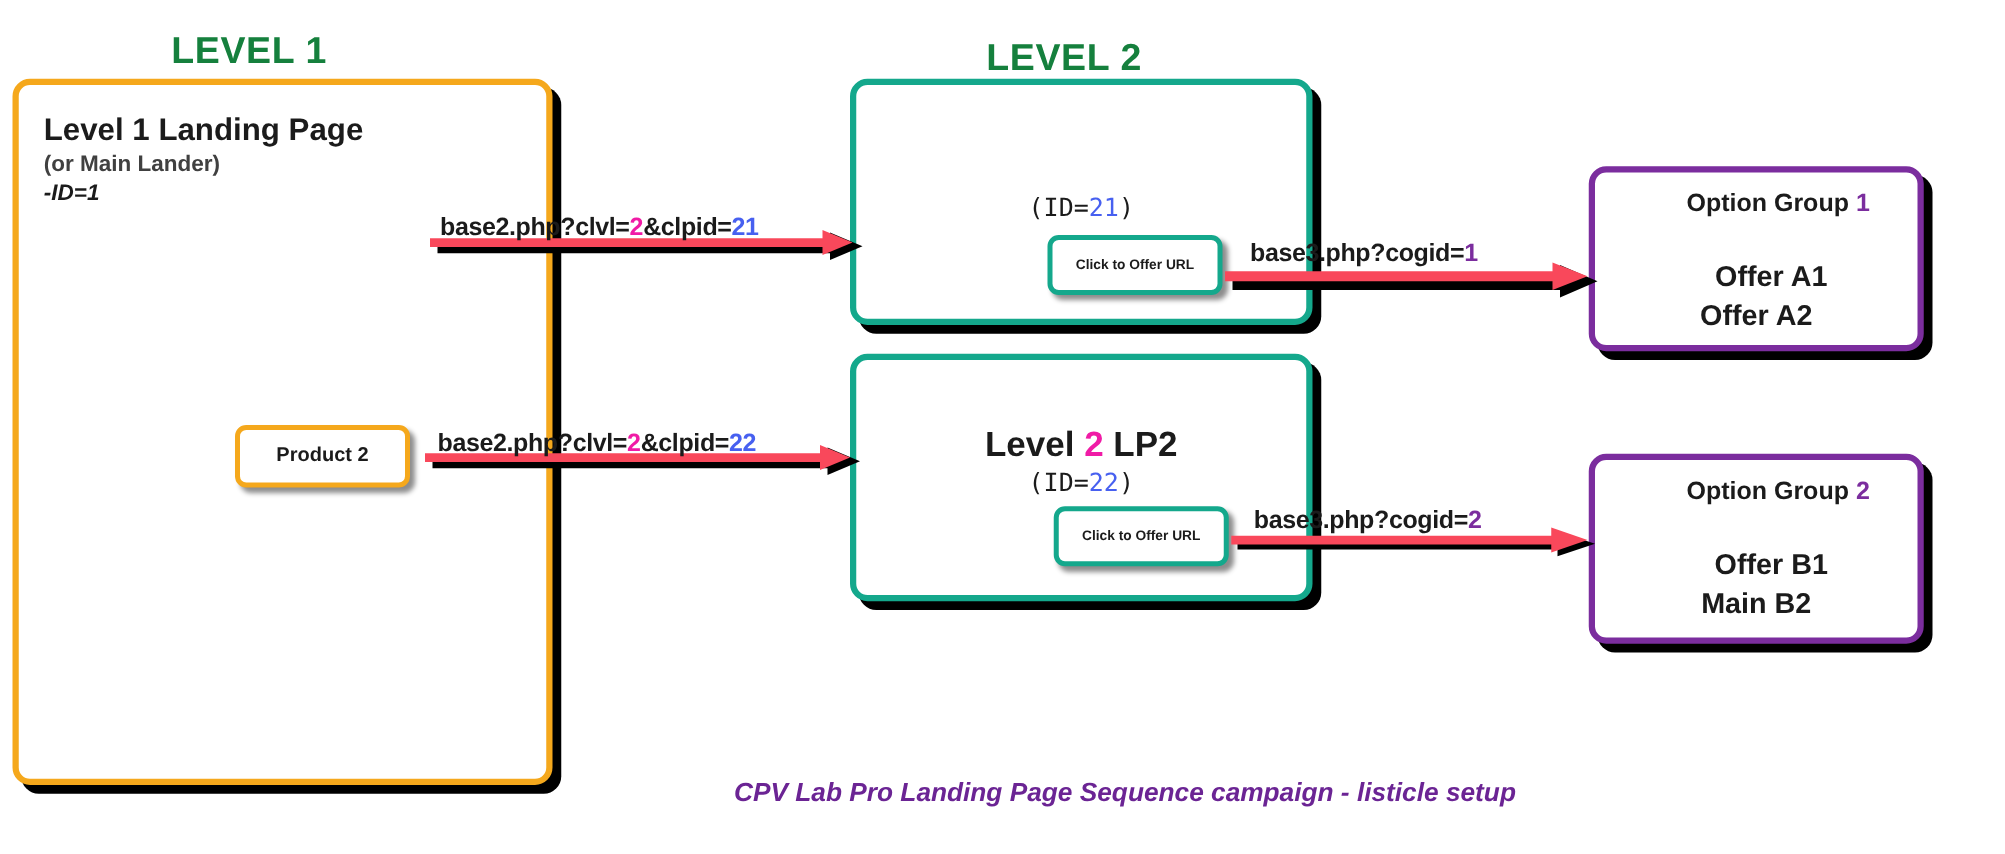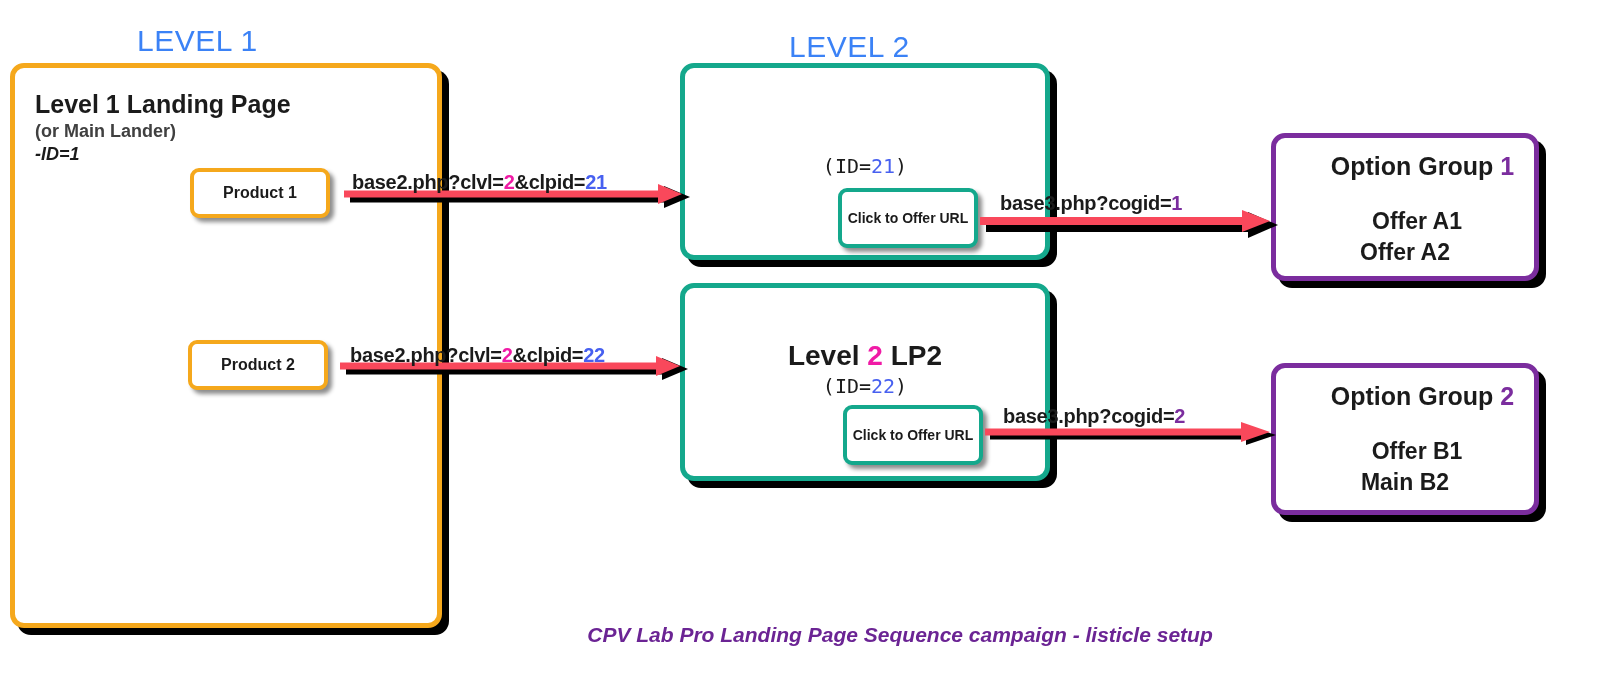--- a/index.html
+++ b/index.html
@@ -14,22 +14,22 @@
   .panel{
     position:absolute;background:#ffffff;
     border-style:solid;border-radius:14px;
     box-shadow:7px 7px 0 0 #000000;
     box-sizing:border-box;
   }
   .panel.small{border-radius:9px;box-shadow:4px 4px 4px rgba(0,0,0,.45);}
 
   
   .level-head{
-    position:absolute;font-weight:normal;font-style:normal;
-    font-size:30px;letter-spacing:.5px;color:#3b82f6;
+    position:absolute;font-weight:bold;font-style:normal;
+    font-size:30px;letter-spacing:.5px;color:#15803d;
     white-space:nowrap;
   }
 
   
   #lvl1{left:10px;top:63px;width:432px;height:565px;border-width:5px;border-color:#f5a81c;}
   #lvl1 .title{
     position:absolute;left:20px;top:22px;font-size:25px;font-weight:bold;color:#1b1b1b;
     white-space:nowrap;
   }
   #lvl1 .sub1{
@@ -62,34 +62,34 @@
   .lvl2 .hd{
     position:absolute;left:0;right:0;top:52px;text-align:center;
     font-size:28px;font-weight:bold;color:#1b1b1b;white-space:nowrap;
   }
   .lvl2 .id{
     position:absolute;left:0;right:0;top:86px;text-align:center;
     font-size:20px;font-weight:normal;color:#1b1b1b;
     font-family:"DejaVu Sans Mono", monospace;white-space:nowrap;
   }
   .offerbtn{
-    width:140px;height:60px;border-width:4px;border-color:#14a88c;
+    width:140px;height:48px;border-width:4px;border-color:#14a88c;
     display:flex;align-items:center;justify-content:center;text-align:center;
-    font-size:14px;font-weight:bold;color:#1b1b1b;line-height:20px;
+    font-size:11px;font-weight:bold;color:#1b1b1b;line-height:20px;
   }
   #offer1{left:838px;top:188px;}
   #offer2{left:843px;top:405px;}
 
   
   .og{left:1271px;width:268px;border-width:5px;border-color:#7b2d9e;}
   #og1{top:133px;height:148px;}
   #og2{top:363px;height:152px;}
   .og .hd{
     position:absolute;left:0;right:0;top:14px;text-align:center;
-    font-size:25px;font-weight:bold;color:#1b1b1b;white-space:nowrap;padding-left:35px;
+    font-size:20px;font-weight:bold;color:#1b1b1b;white-space:nowrap;padding-left:35px;
   }
   .og .o1{position:absolute;left:0;right:0;top:70px;text-align:center;font-size:23px;font-weight:bold;color:#1b1b1b;margin-left:24px;}
   .og .o2{position:absolute;left:0;right:0;top:101px;text-align:center;font-size:23px;font-weight:bold;color:#1b1b1b;}
 
   
   .c-pink{color:#f01ba6;}
   .c-blue{color:#4760f0;}
   .c-purple{color:#7b2d9e;}
 
   
@@ -116,21 +116,20 @@
   <div class="level-head" style="left:137px;top:24px;">LEVEL 1</div>
   <div class="level-head" style="left:789px;top:30px;">LEVEL 2</div>
 
   <div id="lvl1" class="panel">
     <div class="title">Level 1 Landing Page</div>
     <div class="sub1">(or Main Lander)</div>
     <div class="sub2">-ID=1</div>
 
   </div>
 
-  <div id="prod1" class="panel small product">Product 1</div>
   <div id="prod2" class="panel small product">Product 2</div>
 
   <div id="lvl2a" class="panel lvl2">
     <div class="id"><span>(ID=</span><span class="c-blue">21</span><span>)</span></div>
   </div>
 
   <div id="lvl2b" class="panel lvl2">
     <div class="hd"><span>Level </span><span class="c-pink">2</span><span> LP2</span></div>
     <div class="id"><span>(ID=</span><span class="c-blue">22</span><span>)</span></div>
   </div>

